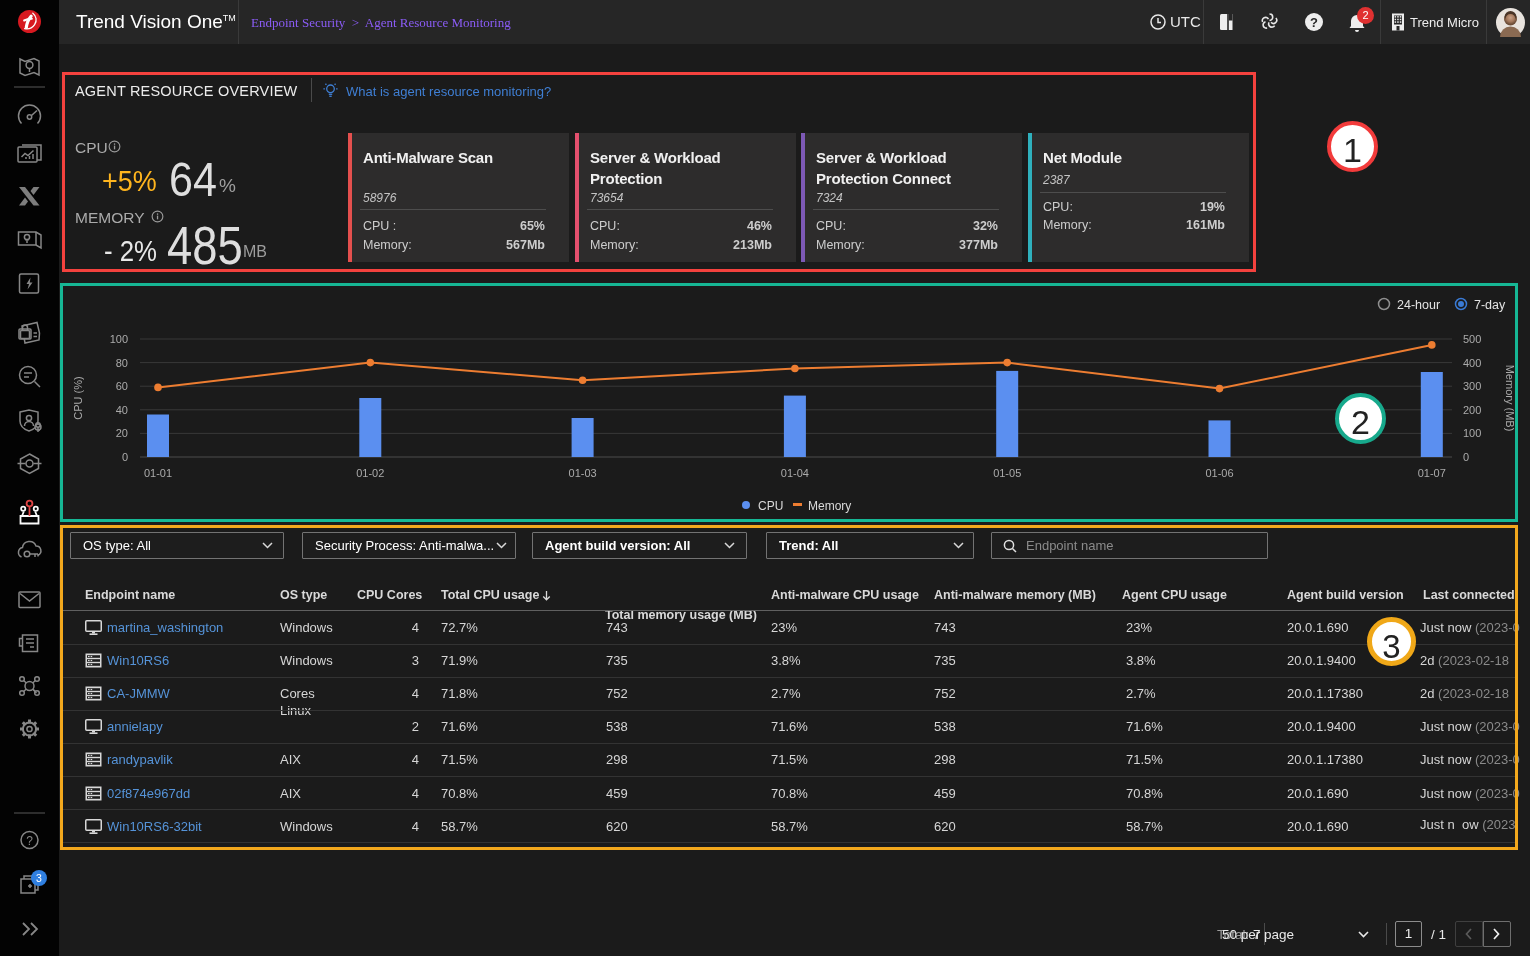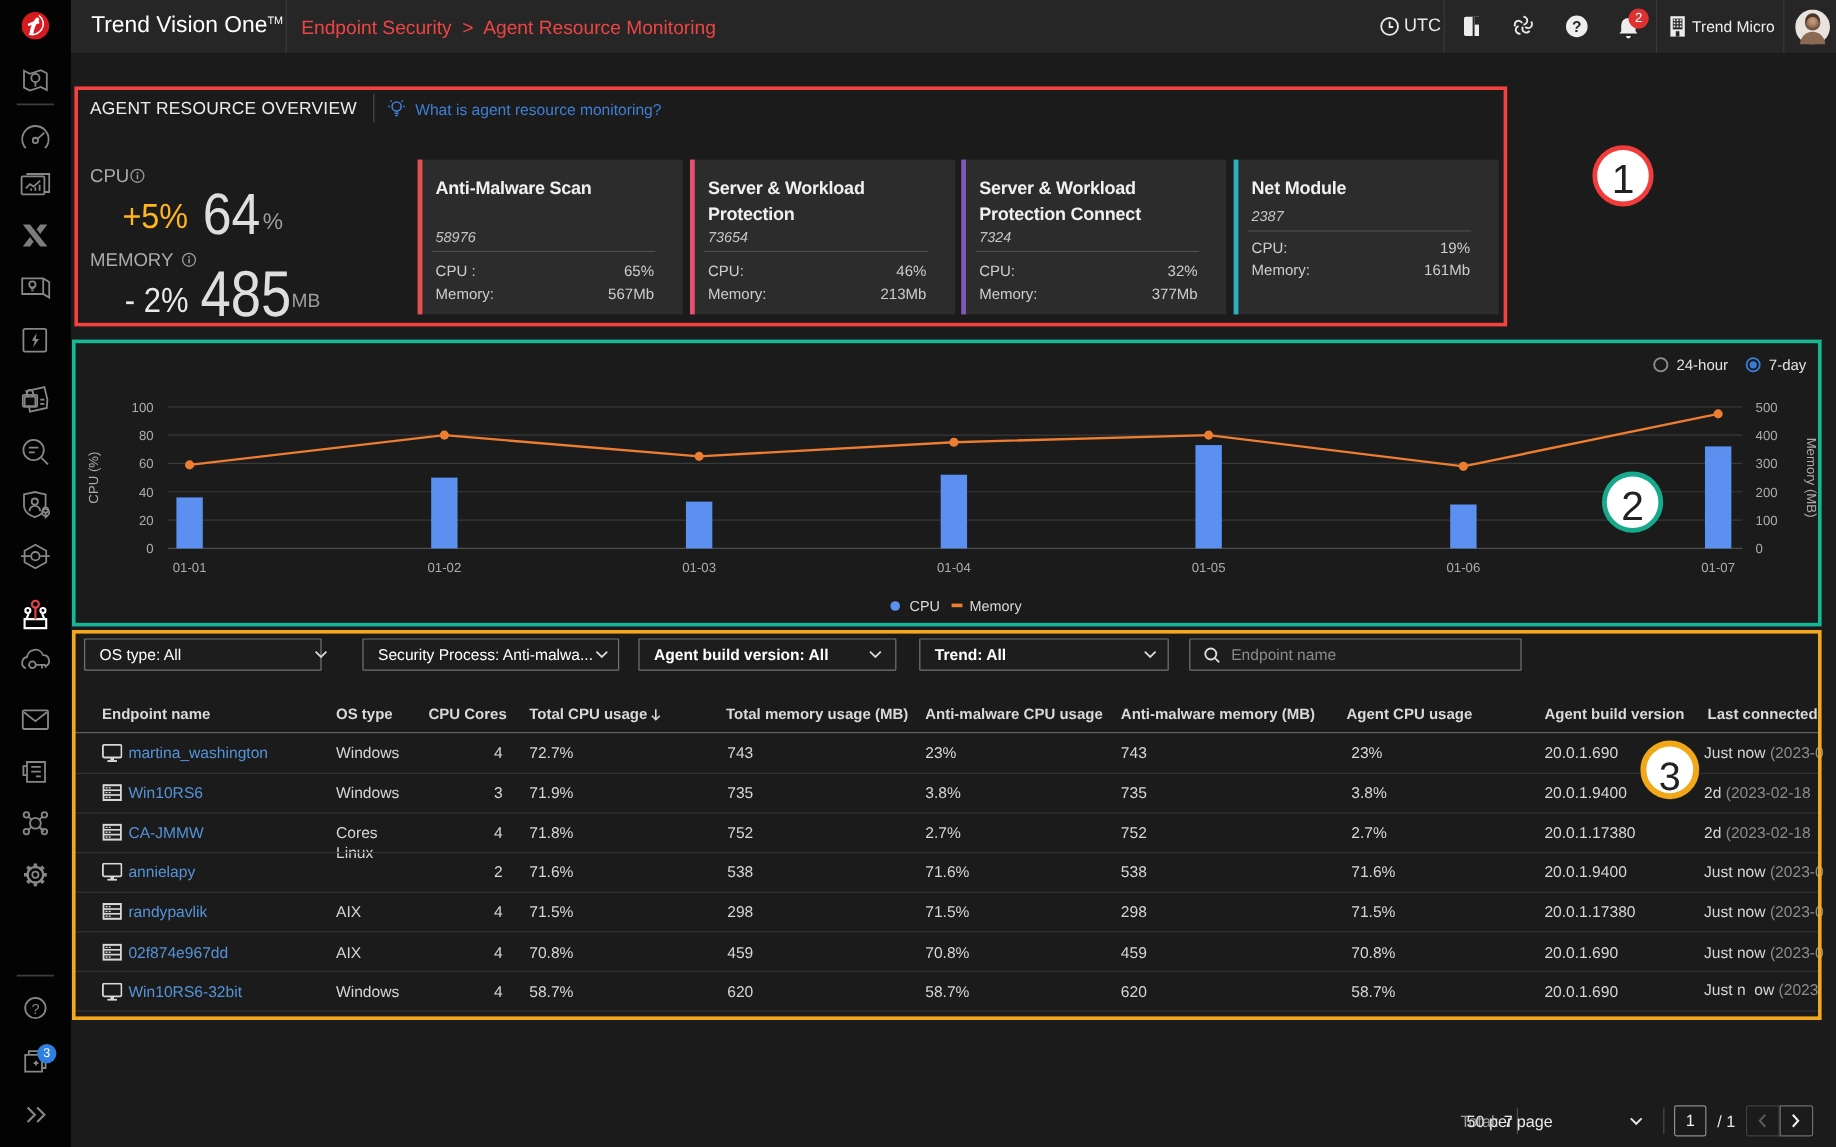--- a/index.html
+++ b/index.html
@@ -6,21 +6,21 @@
 html,body { width:1530px; height:956px; background:#1b1b1b; font-family:"Liberation Sans", sans-serif; overflow:hidden; }
 #page { position:relative; width:1530px; height:956px; background:#1b1b1b; }
 .abs { position:absolute; }
 
 
 #topbar { position:absolute; left:59px; top:0; width:1471px; height:44px; background:#262626; }
 #sidebar { position:absolute; left:0; top:0; width:59px; height:956px; background:#030303; }
 #brand { position:absolute; left:76px; top:11px; color:#fff; font-size:19px; }
 #brand sup { font-size:9px; }
 .tbdiv { position:absolute; top:0; width:1px; height:44px; background:#3a3a3a; }
-#crumb { position:absolute; left:251px; top:15px; font-size:16px; color:#ef4444; }
+#crumb { position:absolute; left:251px; top:15px; font-size:13px; color:#8b5cf6;font-family:Liberation Serif, serif; }
 
 
 #box1 { z-index:4; pointer-events:none; position:absolute; left:62px; top:72px; width:1194px; height:200px; border:3px solid #f4423e; }
 #box2 { z-index:4; pointer-events:none; position:absolute; left:60px; top:283px; width:1458px; height:239px; border:3px solid #16b795; }
 #box3 { z-index:4; pointer-events:none; position:absolute; left:60px; top:525px; width:1458px; height:325px; border:3px solid #f3a81d; }
 
 
 #ov-title { position:absolute; left:75px; top:83px; font-size:14.5px; color:#ececec; letter-spacing:0.2px; }
 #ov-div { position:absolute; left:311px; top:78px; width:1px; height:24px; background:#4a4a4a; }
 #ov-link { position:absolute; left:346px; top:84px; font-size:13px; color:#3f7fd4; }
@@ -28,21 +28,21 @@
 .stat-delta { position:absolute; font-size:28px; }
 .stat-big { position:absolute; color:#dedede; }
 .stat-unit { position:absolute; color:#9e9e9e; }
 
 .card { position:absolute; top:133px; width:221px; height:129px; background:#2d2c2c; }
 .cbar { position:absolute; left:0; top:0; width:4px; height:129px; }
 .ctitle { position:absolute; left:15px; top:14px; font-size:15px; font-weight:bold; color:#f0f0f0; line-height:21px; letter-spacing:-0.2px; }
 .cnum { position:absolute; left:15px; font-size:12px; color:#c4c4c4;font-style:italic; }
 .cline { position:absolute; left:12px; width:186px; height:1px; background:#4d4d4d; }
 .crow { position:absolute; left:15px; width:182px; font-size:12.5px; color:#cdcdcd; }
-.crow b { position:absolute; right:0; font-weight:normal; }
+.crow b { position:absolute; right:0; font-weight:bold; }
 
 
 .anno { z-index:5; position:absolute; background:#fff; border-radius:50%; text-align:center; color:#222; }
 
 
 .drop { position:absolute; top:532px; height:27px; background:#1d1d1d; border:1px solid #737373; border-radius:1px; color:#fff; font-size:13px; line-height:25px; padding-left:12px; }
 
 .th { position:absolute; top:588px; font-size:12.5px; font-weight:bold; color:#d9d9d9; }
 .td { position:absolute; font-size:13px; color:#d6d6d6; }
 .link { color:#5593d8; }
@@ -349,31 +349,31 @@
       <circle cx="1159.5" cy="105.6" r="3.8"></circle>
       <circle cx="1371.8" cy="61.9" r="3.8"></circle>
     </g>
 
     <circle cx="686" cy="222" r="4" fill="#5b8ff0"></circle>
     <text x="698" y="226.5" font-size="12" fill="#d9d9d9">CPU</text>
     <rect x="733" y="220" width="9" height="3" fill="#ed7d31"></rect>
     <text x="748" y="226.5" font-size="12" fill="#d9d9d9">Memory</text>
   </svg>
 
-  <div class="drop" style="left:70px; width:198px;padding-left:12px;">OS type: All</div>
+  <div class="drop" style="left:70px; width:214px;padding-left:12px;">OS type: All</div>
   <div class="drop" style="left:302px; width:214px;">Security Process: Anti-malwa...</div>
   <div class="drop" style="left:532px; width:215px;"><b>Agent build version: All</b></div>
   <div class="drop" style="left:766px; width:208px;"><b>Trend: All</b></div>
   <div class="drop" style="left:991px; width:277px; color:#8b8b8b; padding-left:34px;">Endpoint name</div>
 
   <div class="th" style="left:85px;">Endpoint name</div>
   <div class="th" style="left:280px;">OS type</div>
   <div class="th" style="left:357px;">CPU Cores</div>
   <div class="th" style="left:441px;">Total CPU usage</div>
-  <div class="th" style="left:605px;">Total memory usage (MB)</div>
+  <div class="th" style="left:605px;margin-top:20px;">Total memory usage (MB)</div>
   <div class="th" style="left:771px;">Anti-malware CPU usage</div>
   <div class="th" style="left:934px;">Anti-malware memory (MB)</div>
   <div class="th" style="left:1122px;">Agent CPU usage</div>
   <div class="th" style="left:1287px;">Agent build version</div>
   <div class="th" style="left:1423px;">Last connected</div>
   <div class="rowline" style="top:610px; background:#606060;"></div>
 
   <div id="tbody">
     <svg class="abs" style="left:85px;top:620px;" width="17" height="15" viewBox="0 0 17 15">
         <rect x="0.75" y="0.75" width="15.5" height="10.5" rx="1" fill="none" stroke="#d8d8d8" stroke-width="1.5"></rect>

